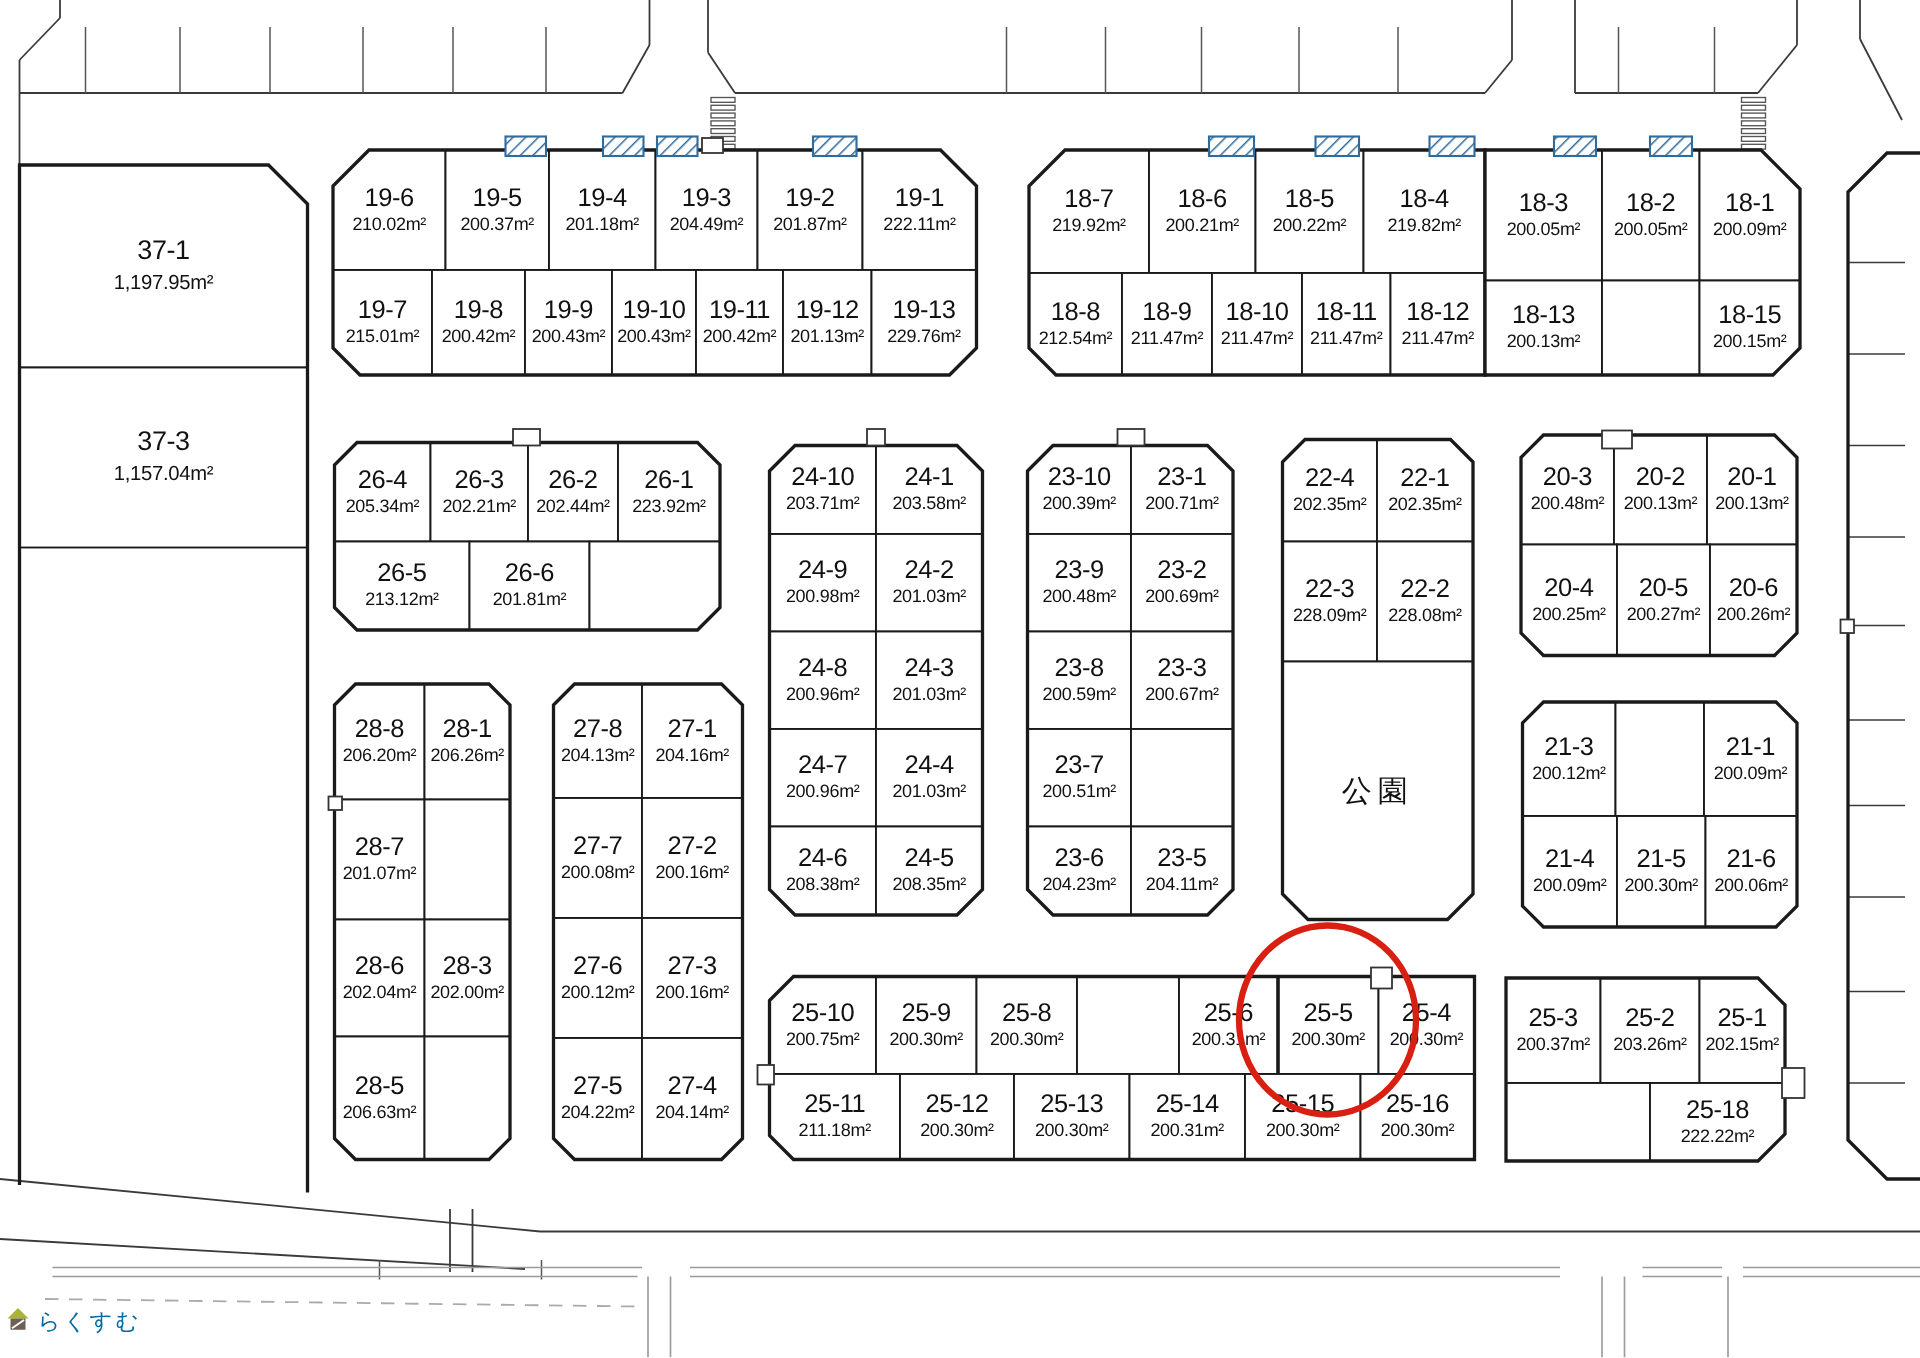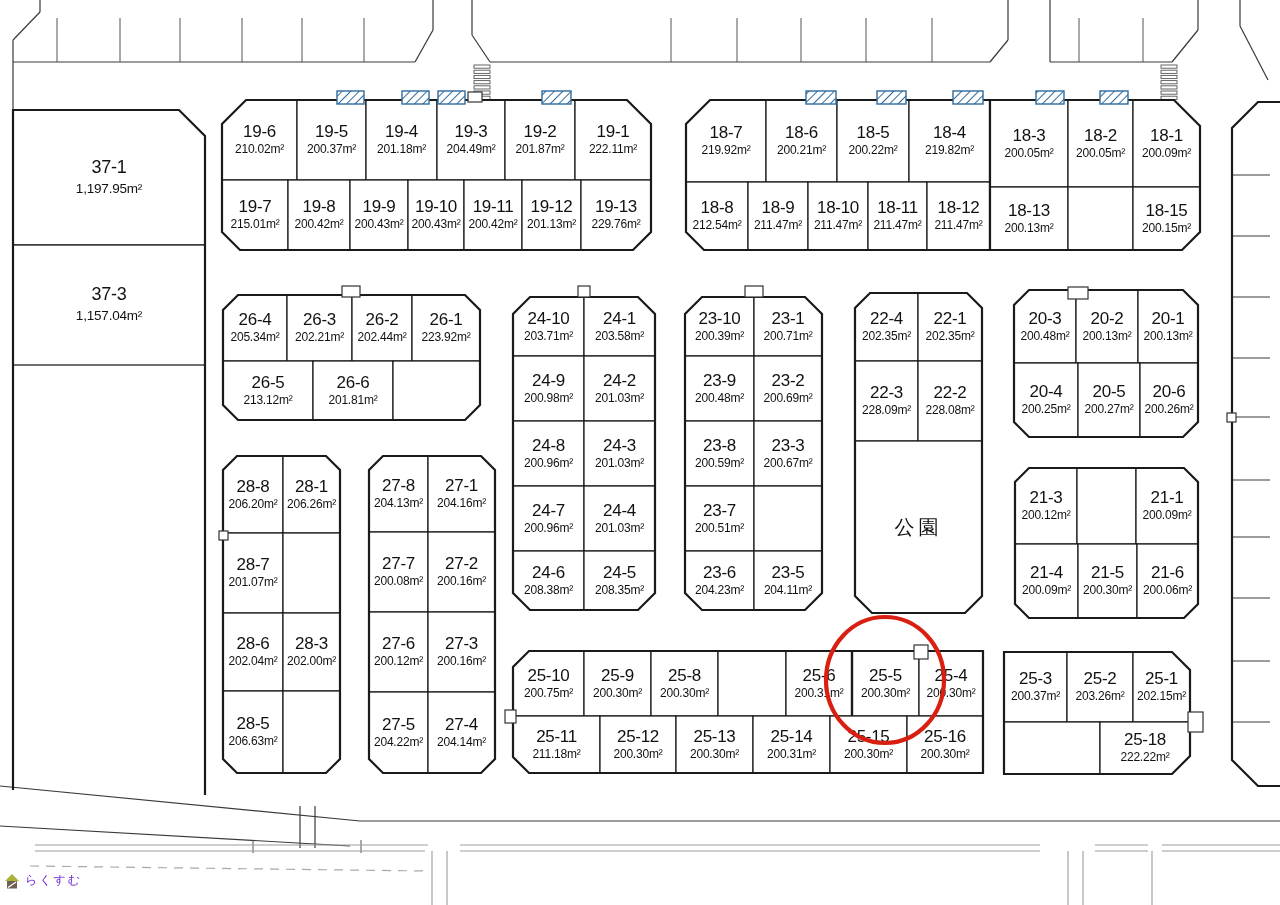--- a/index.html
+++ b/index.html
@@ -1,21 +1,21 @@
 <!DOCTYPE html>
 <html><head>
 <meta charset="utf-8">
 <style>
   html,body{margin:0;padding:0;background:#ffffff;}
   .stage{position:relative;width:1280px;height:905px;background:#fff;overflow:hidden;
          font-family:"Liberation Sans","DejaVu Sans",sans-serif;}
   .stage svg.plan{position:absolute;left:0;top:0;}
   svg text{font-family:"Liberation Sans","DejaVu Sans",sans-serif;fill:#111;}
-  .logo{position:absolute;left:4px;top:872px;display:flex;align-items:flex-end;gap:5px;
-        font-size:12px;letter-spacing:2px;color:#6d28d9;}
+  .logo{position:absolute;left:4px;top:872px;display:flex;align-items:flex-start;gap:5px;
+        font-size:15px;letter-spacing:2px;color:#0369a1;}
   .logo svg{display:block;}
 </style>
 </head>
 <body>
 
 <div class="stage">
   <svg class="plan" id="map-svg" width="1280" height="905" viewBox="0 0 1280 905">
     <defs id="map-defs">
       <pattern id="hatch" width="6" height="6" patternUnits="userSpaceOnUse" patternTransform="rotate(45)">
         <rect width="6" height="6" fill="#ffffff"></rect>

